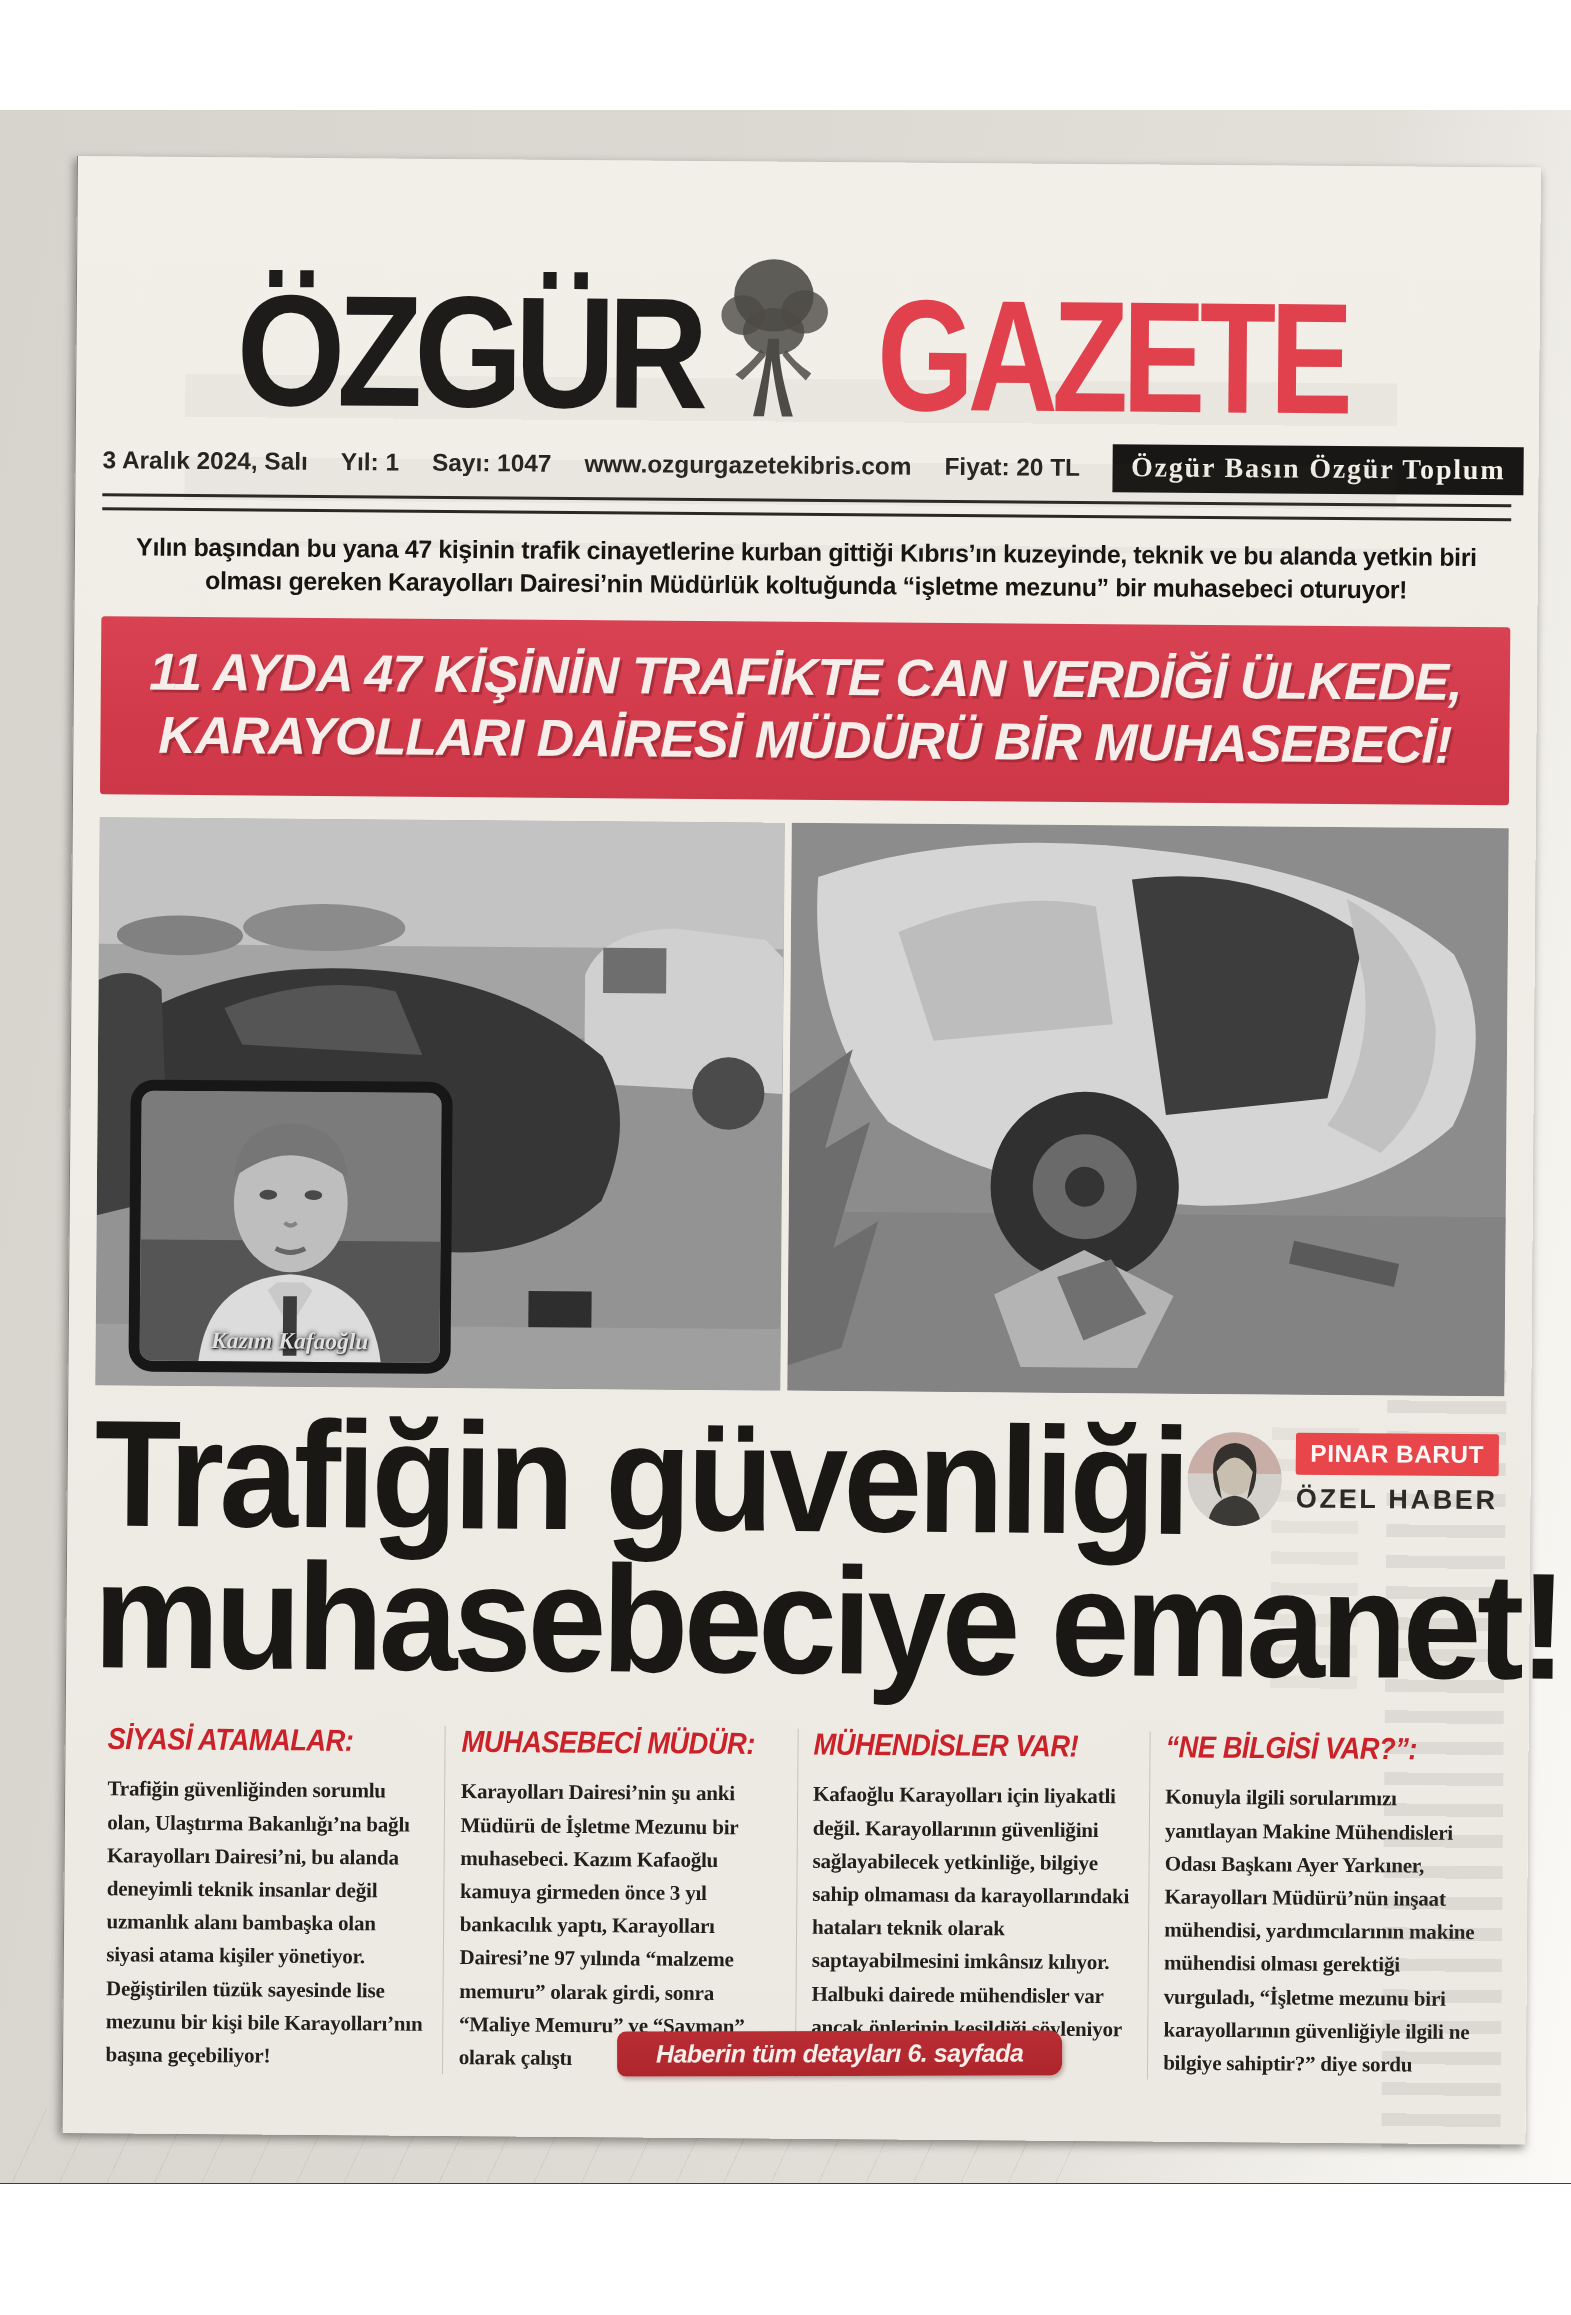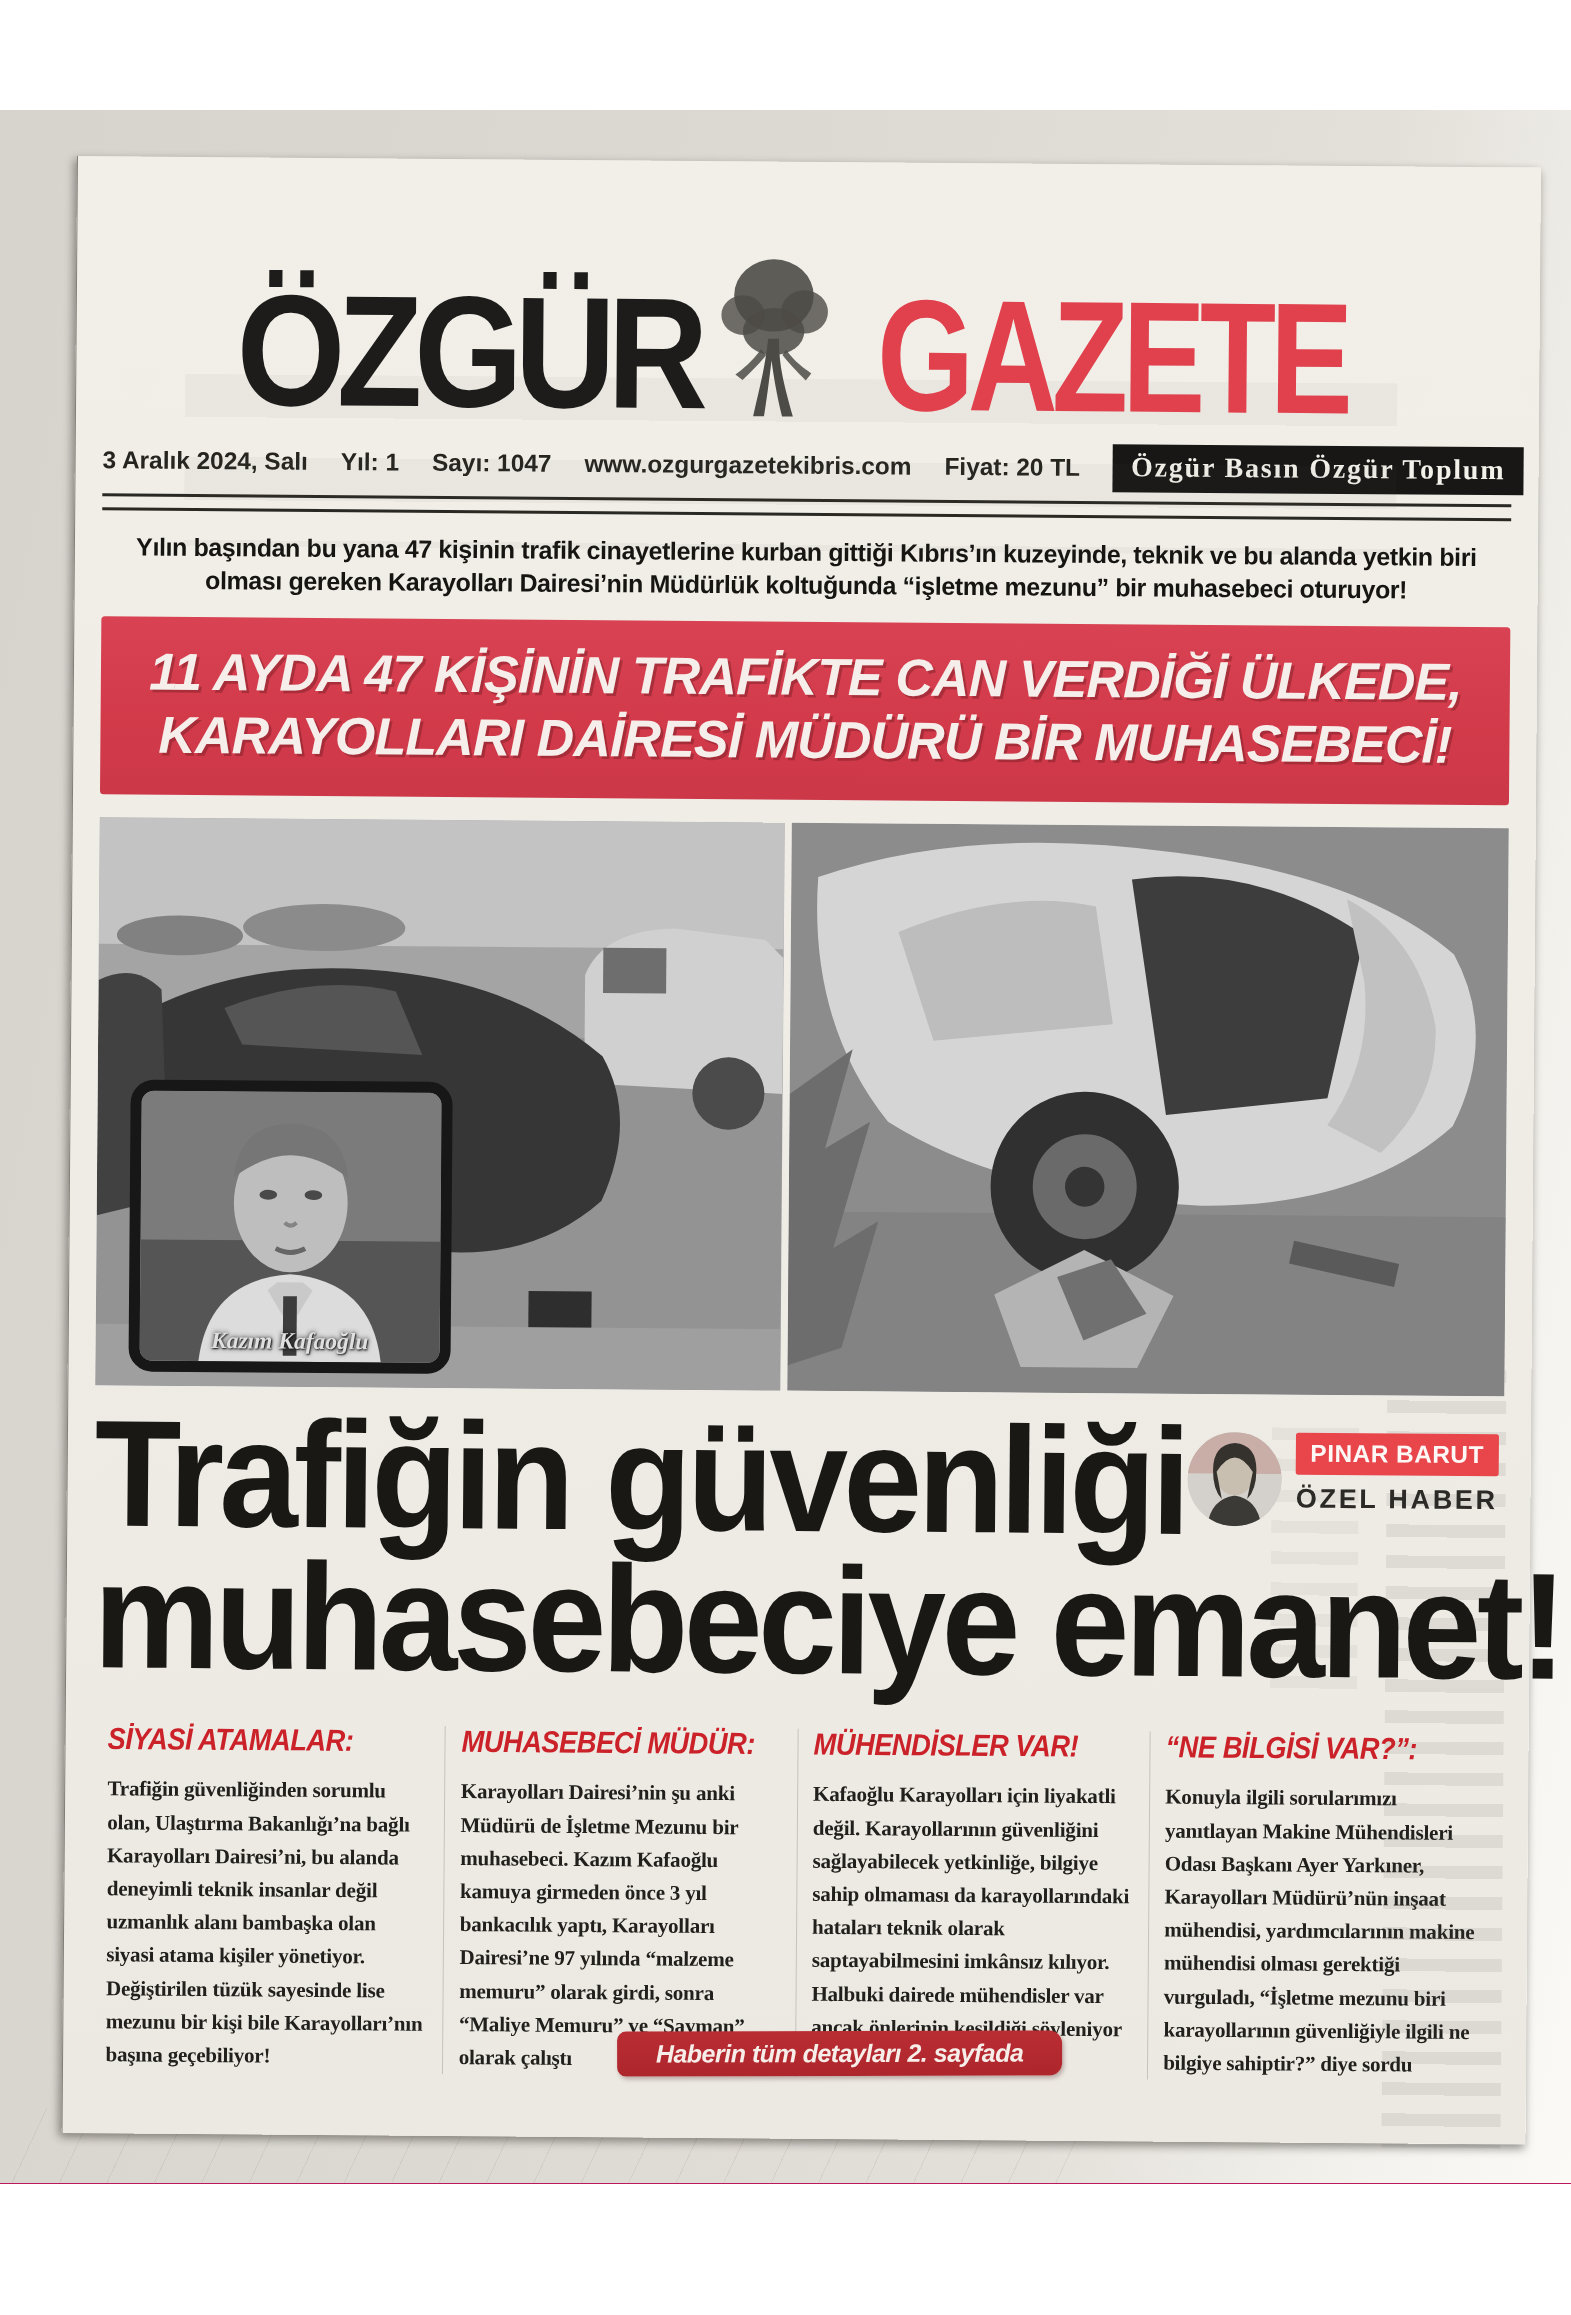--- a/index.html
+++ b/index.html
@@ -1,17 +1,17 @@
 <!DOCTYPE html>
 <html lang="tr" style="font-size:14.5px"><head>
 <meta charset="utf-8">
 <style>
   html,body{margin:0;padding:0;background:#fff;}
   .stage{position:relative;width:1571px;height:2316px;overflow:hidden;
-         font-family:"Liberation Sans",sans-serif;background:#be185d;}
+         font-family:"Liberation Sans",sans-serif;background:#14532d;}
   
   .white-strip-top{position:absolute;left:0;top:0;width:100%;height:110px;background:#fff;}
   .table-surface{position:absolute;left:0;top:110px;width:100%;height:2073px;
      background:linear-gradient(100deg,#d7d4ce 0%,#dcd9d3 40%,#e3e0da 72%,#f3f1ec 88%,#fbfaf7 100%);}
   .white-strip-bottom{position:absolute;left:0;top:2184px;width:100%;height:132px;background:#fff;}
   .table-scratch{position:absolute;left:0;top:2108px;width:70%;height:81px;
      background:repeating-linear-gradient(115deg,transparent 0 42px,rgba(120,115,105,.12) 42px 43px);}
 
   
   .page{position:absolute;left:77px;top:156px;width:1464px;height:1977px;
@@ -242,18 +242,18 @@
         <div class="col-header">MÜHENDİSLER VAR!</div>
         <div class="col-body">Kafaoğlu Karayolları için liyakatli değil. Karayollarının güvenliğini sağlayabilecek yetkinliğe, bilgiye sahip olmaması da karayollarındaki hataları teknik olarak saptayabilmesini imkânsız kılıyor. Halbuki dairede mühendisler var ancak önlerinin kesildiği söyleniyor</div>
       </div>
       <div class="col">
         <div class="col-header">“NE BİLGİSİ VAR?”:</div>
         <div class="col-body">Konuyla ilgili sorularımızı yanıtlayan Makine Mühendisleri Odası Başkanı Ayer Yarkıner, Karayolları Müdürü’nün inşaat mühendisi, yardımcılarının makine mühendisi olması gerektiği vurguladı, “İşletme mezunu biri karayollarının güvenliğiyle ilgili ne bilgiye sahiptir?” diye sordu</div>
       </div>
     </div>
 
     <div class="ribbon">
-      <span>Haberin tüm detayları 2.  sayfada</span>
+      <span>Haberin tüm detayları 6.  sayfada</span>
     </div>
 
   </div>
 </div>
 
 
 </body></html>

